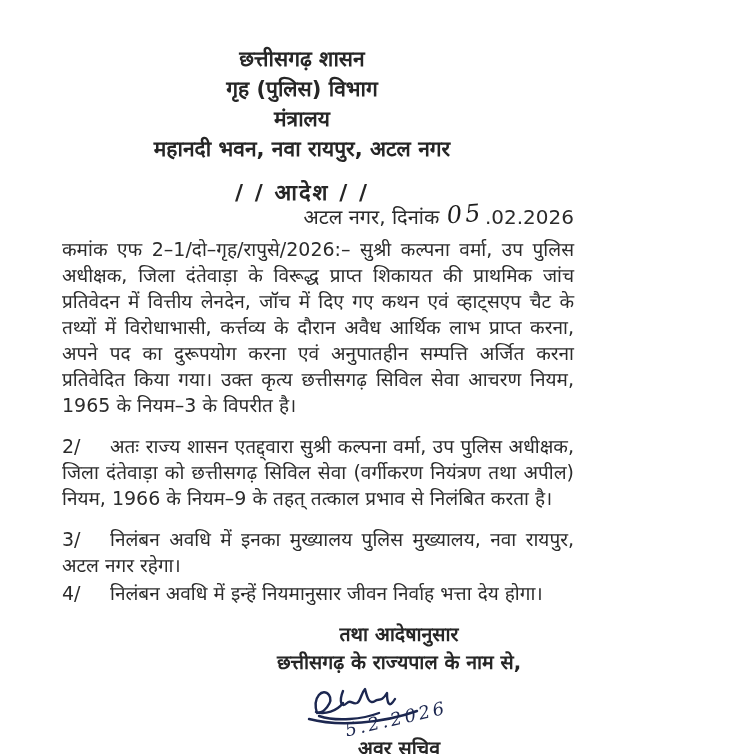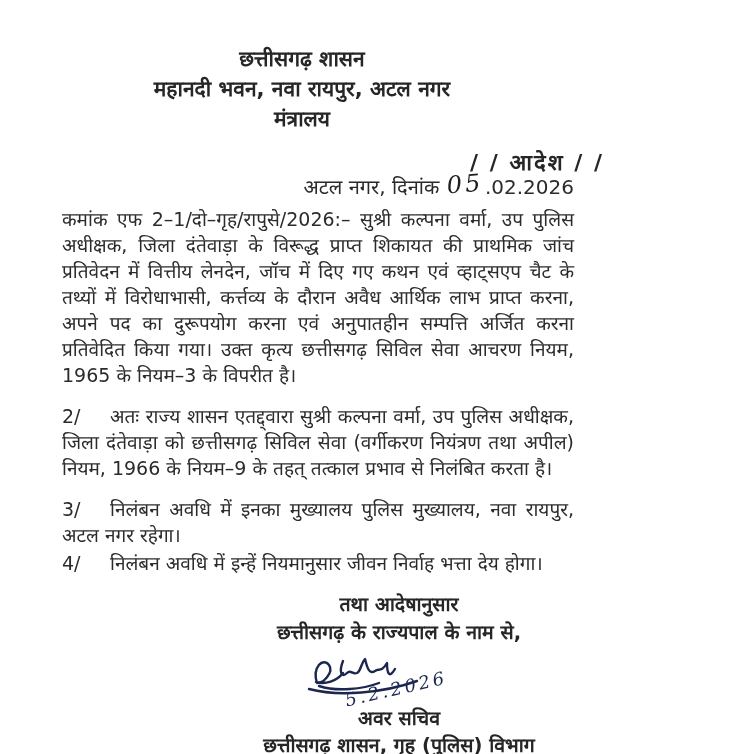--- a/index.html
+++ b/index.html
@@ -14,21 +14,21 @@
   }
   .header {
     padding-top:44px;
     text-align:center;
     font-weight:bold;
     font-size:21px;
     line-height:30px;
     color:#262626;
   }
   .order-title {
-    text-align:right;
+    text-align:center;
     font-weight:bold;
     font-size:22px;
     letter-spacing:2px;
     margin-top:12px;
     color:#262626;
   }
   .dateline {
     text-align:right;
     padding-right:30px;
     font-size:20px;
@@ -101,22 +101,23 @@
     color:#262626;
   }
 </style>
 </head>
 <body>
 
 <div class="page">
 
   <div class="header">
     <div>छत्तीसगढ़ शासन</div>
+    <div>गृह (पुलिस) विभाग</div>
+    <div>मंत्रालय</div>
     <div>महानदी भवन, नवा रायपुर, अटल नगर</div>
-    <div>मंत्रालय</div>
   </div>
 
   <div class="order-title">/ / आदेश / /</div>
 
   <div class="dateline">
     <span>अटल नगर, दिनांक</span><span class="hand-day">05</span><span>.02.2026</span>
   </div>
 
   <div class="content">
 

